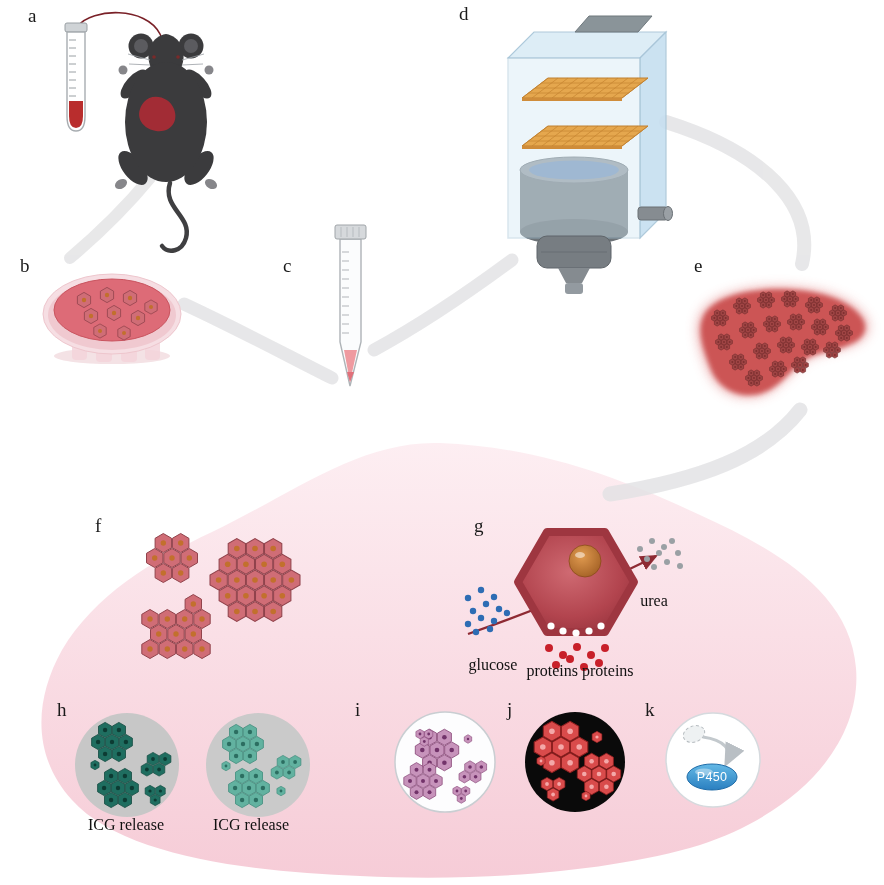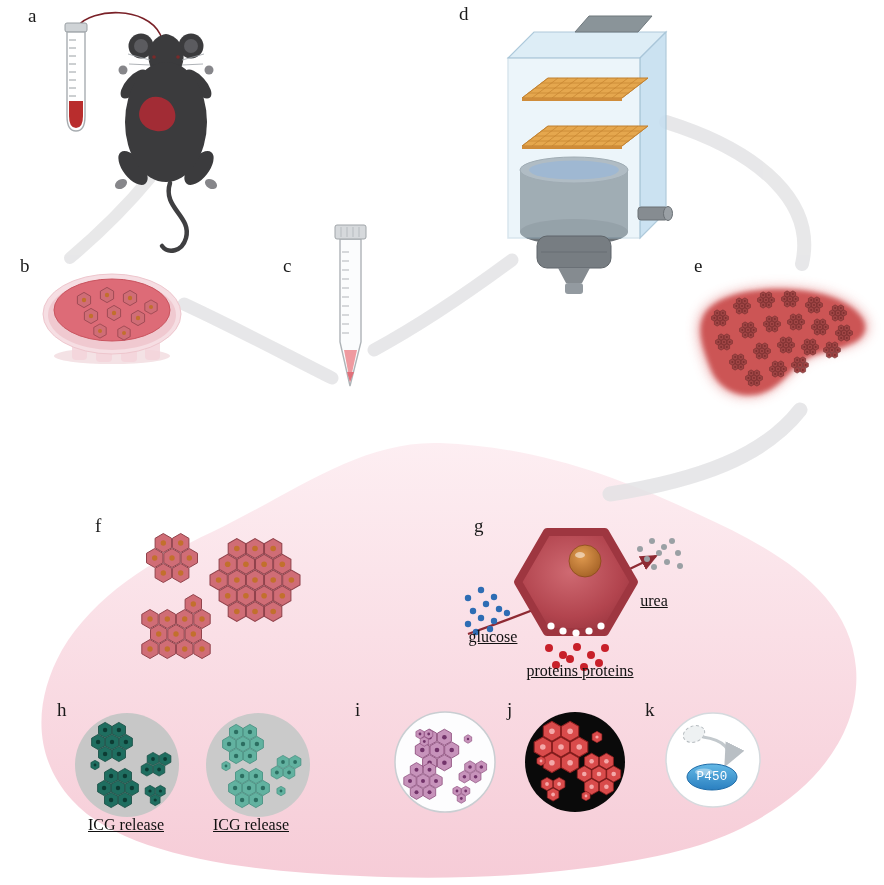--- a/index.html
+++ b/index.html
@@ -1,21 +1,21 @@
 <!DOCTYPE html>
 <html><head>
 <meta charset="utf-8">
 <style>
   html,body{margin:0;padding:0;background:#ffffff;}
   .canvas{position:relative;width:884px;height:885px;background:#ffffff;overflow:hidden;
           font-family:"Liberation Serif", serif;}
   .canvas svg.art{position:absolute;left:0;top:0;}
   .lbl{position:absolute;font-size:19px;color:#1a1a1a;line-height:1;}
-  .cap{position:absolute;font-size:16px;color:#111111;line-height:1;transform:translateX(-50%);white-space:nowrap;text-decoration:underline;}
-  .p450-label{position:absolute;font-family:Liberation Mono, monospace;font-size:12.5px;color:#ffffff;
+  .cap{position:absolute;font-size:16px;color:#111111;line-height:1;transform:translateX(-50%);white-space:nowrap;}
+  .p450-label{position:absolute;font-family:Liberation Sans, sans-serif;font-size:12.5px;color:#ffffff;
               transform:translate(-50%,-50%);letter-spacing:.3px;}
 </style>
 </head>
 <body>
 
 <div class="canvas">
 
 <svg class="art" width="884" height="885" viewBox="0 0 884 885">
   <defs>
     <linearGradient id="blobGrad" x1="0" y1="0" x2="0" y2="1">
@@ -851,20 +851,20 @@
 <span class="lbl" style="left:283px;top:256px">c</span>
 <span class="lbl" style="left:459px;top:4px">d</span>
 <span class="lbl" style="left:694px;top:256px">e</span>
 <span class="lbl" style="left:95px;top:516px">f</span>
 <span class="lbl" style="left:474px;top:516px">g</span>
 <span class="lbl" style="left:57px;top:700px">h</span>
 <span class="lbl" style="left:355px;top:700px">i</span>
 <span class="lbl" style="left:507px;top:700px">j</span>
 <span class="lbl" style="left:645px;top:700px">k</span>
 
-<span class="cap" style="left:493px;top:629px">glucose</span>
+<span class="cap" style="left:493px;top:657px">glucose</span>
 <span class="cap" style="left:654px;top:593px">urea</span>
 <span class="cap" style="left:580px;top:663px">proteins proteins</span>
 <span class="cap" style="left:126px;top:817px">ICG release</span>
 <span class="cap" style="left:251px;top:817px">ICG release</span>
 <span class="p450-label" style="left:712px;top:777px">P450</span>
 
 </div>
 
 </body></html>

